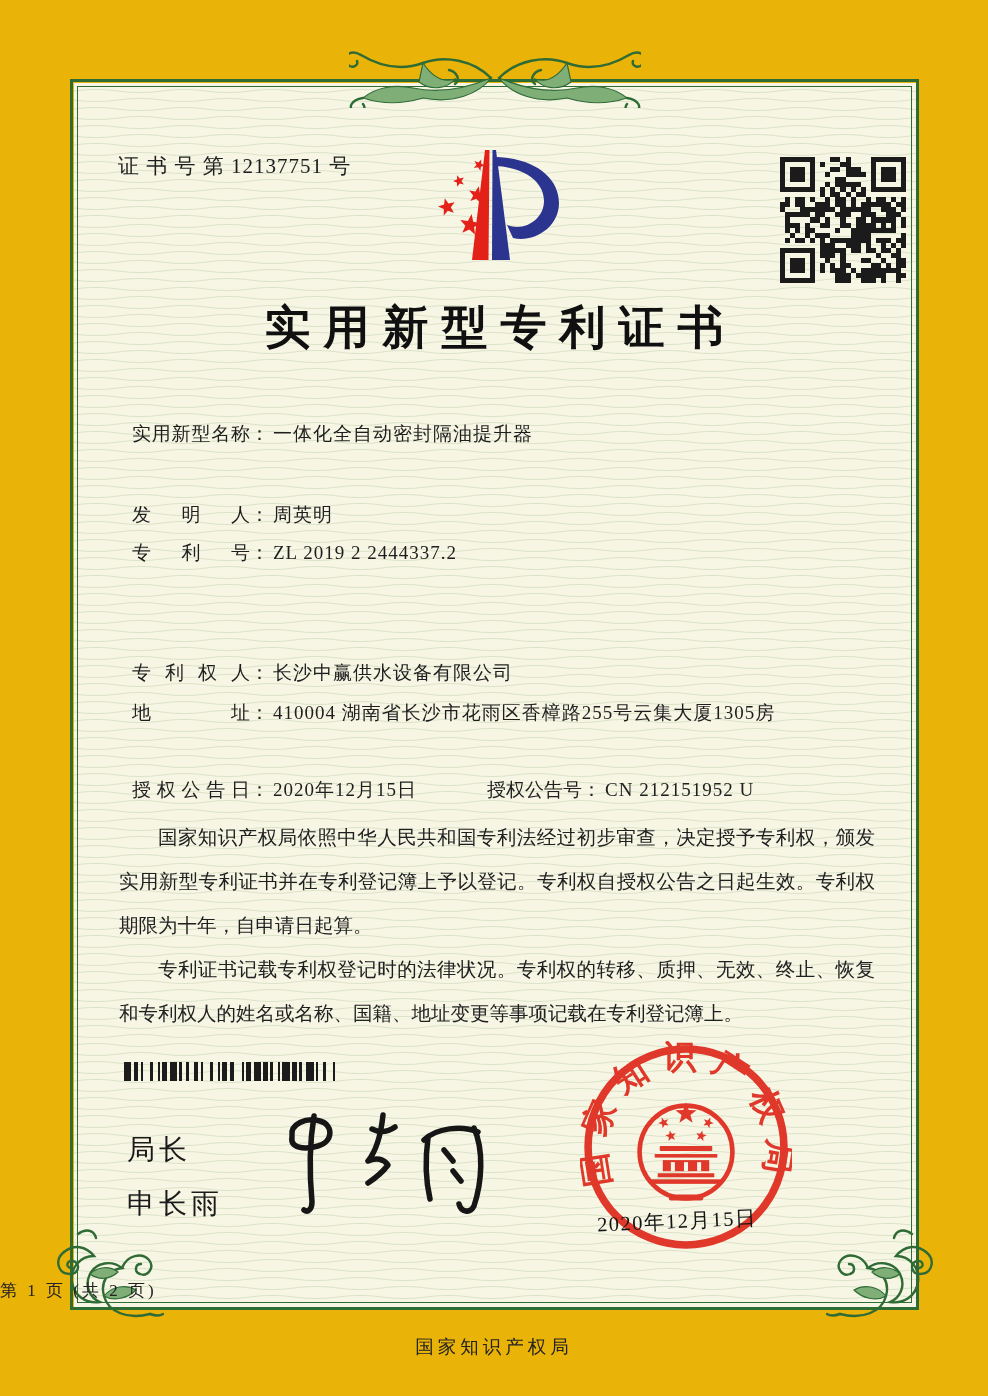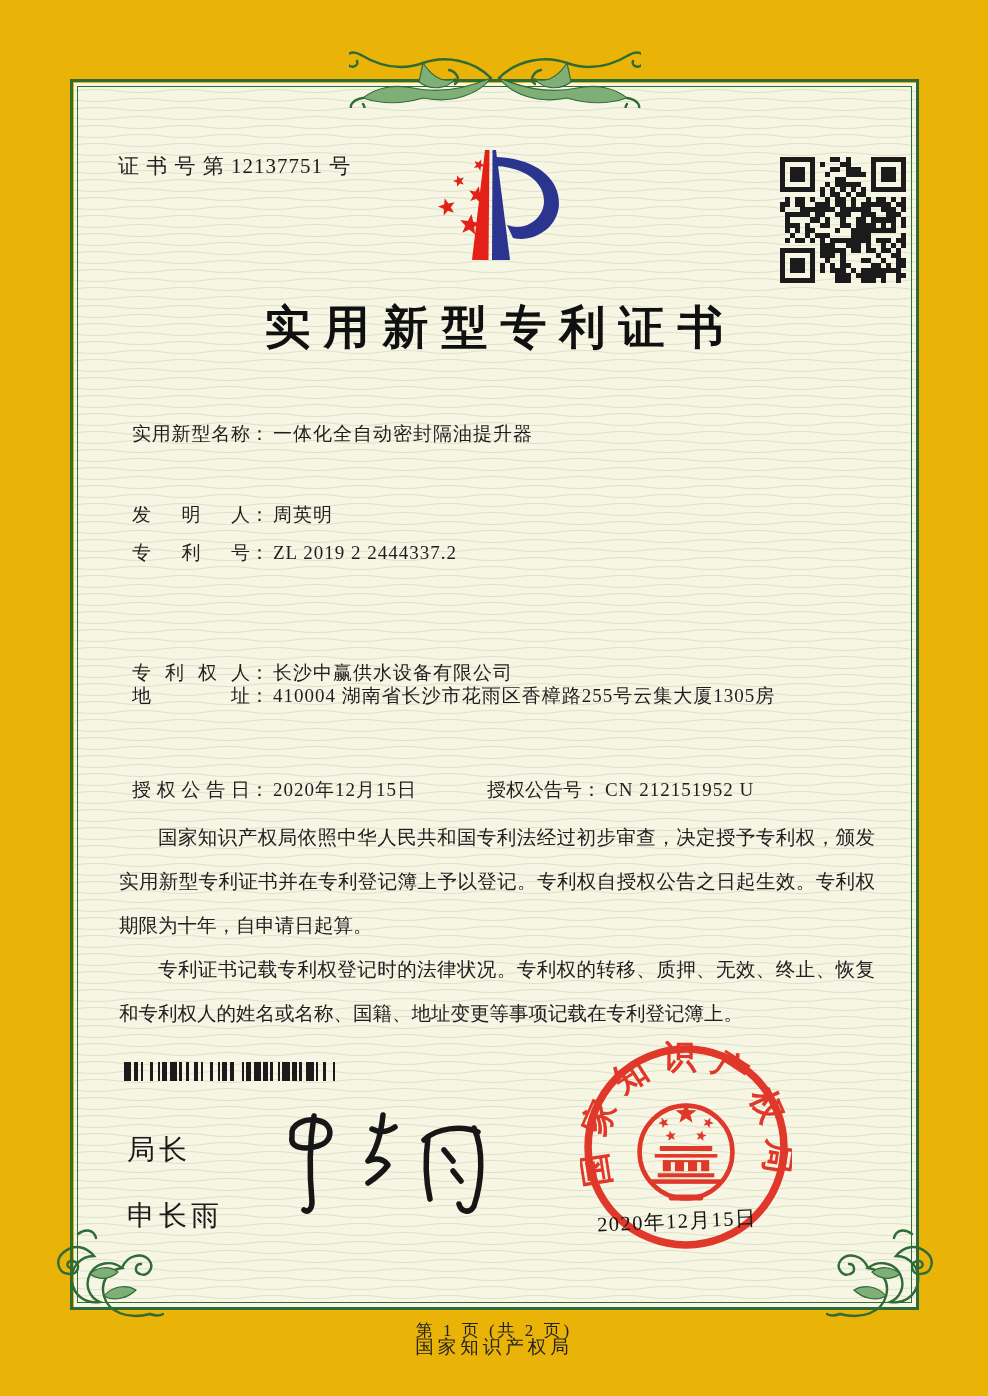--- a/index.html
+++ b/index.html
@@ -15,26 +15,26 @@
   .field-row{position:absolute;left:120px;font-size:19px;color:#1e1e1e;white-space:nowrap;}
   .flabel{display:inline-block;width:118px;text-align:justify;text-align-last:justify;margin-left:12px;}
   .colon{display:inline-block;margin-right:4px;}
   .fvalue{letter-spacing:1px;}
   .grant-cell{position:absolute;left:367px;top:0;font-size:19px;color:#1e1e1e;white-space:nowrap;}
   .legal{position:absolute;left:119px;top:816px;width:756px;font-size:19.5px;line-height:44px;color:#202020;text-align:justify;}
   .legal p{margin:0;text-indent:2em;}
   #barcode{position:absolute;left:124px;top:1062px;fill:#1b1b1b;shape-rendering:crispEdges;}
   .gov{position:absolute;left:127px;top:1131px;font-family:"Liberation Sans",sans-serif;color:#1a1a1a;}
   .gov div{font-size:28px;letter-spacing:4px;}
-  .gov div + div{margin-top:28px;}
+  .gov div + div{margin-top:16px;}
   #signature{position:absolute;left:276px;top:1098px;}
   #signature path{fill:none;stroke:#161616;stroke-width:5.5;stroke-linecap:round;stroke-linejoin:round;}
   #seal{position:absolute;left:580px;top:1041px;opacity:.93;}
   .seal-date{position:absolute;left:597px;top:1207px;font-size:20.5px;color:#141414;letter-spacing:1.5px;transform:rotate(-2.5deg);white-space:nowrap;}
-  .page-no{position:absolute;left:0;top:1279px;width:100%;text-align:center;font-size:17px;letter-spacing:3px;color:#222;margin-top:40px;}
+  .page-no{position:absolute;left:0;top:1279px;width:100%;text-align:left;font-size:17px;letter-spacing:3px;color:#222;}
   .back-note{position:absolute;left:0;top:1334px;width:100%;text-align:center;font-size:18.5px;letter-spacing:4px;color:#222;}
   #qr{position:absolute;left:780px;top:157px;fill:#1b1b1b;shape-rendering:crispEdges;}
   #logo{position:absolute;left:415px;top:145px;}
   .orn{position:absolute;pointer-events:none;}
   .orn path{stroke:#2f6b35;fill:none;stroke-width:2.4;stroke-linecap:round;}
   .orn .leaf{fill:#7fae77;stroke:#2f6b35;stroke-width:1.2;}
   #orn-top{left:349px;top:46px;}
   #orn-bl{left:48px;top:1224px;}
   #orn-br{left:826px;top:1224px;}
 </style>
@@ -599,21 +599,21 @@
   </div>
   <div class="field-row" style="top:502px">
     <span class="flabel">发明人</span><span class="colon">：</span><span class="fvalue">周英明</span>
   </div>
   <div class="field-row" style="top:540px">
     <span class="flabel">专利号</span><span class="colon">：</span><span class="fvalue">ZL 2019 2 2444337.2</span>
   </div>
   <div class="field-row" style="top:660px">
     <span class="flabel">专利权人</span><span class="colon">：</span><span class="fvalue">长沙中赢供水设备有限公司</span>
   </div>
-  <div class="field-row" style="top:683px">
+  <div class="field-row" style="top:700px">
     <span class="flabel">地址</span><span class="colon">：</span><span class="fvalue">410004 湖南省长沙市花雨区香樟路255号云集大厦1305房</span>
   </div>
   <div class="field-row" style="top:777px">
     <span class="flabel">授权公告日</span><span class="colon">：</span><span class="fvalue">2020年12月15日</span>
     <span class="grant-cell"><span>授权公告号</span><span class="colon">：</span><span class="fvalue">CN 212151952 U</span></span>
   </div>
 
   <div class="legal">
     <p>国家知识产权局依照中华人民共和国专利法经过初步审查，决定授予专利权，颁发实用新型专利证书并在专利登记簿上予以登记。专利权自授权公告之日起生效。专利权期限为十年，自申请日起算。</p>
     <p>专利证书记载专利权登记时的法律状况。专利权的转移、质押、无效、终止、恢复和专利权人的姓名或名称、国籍、地址变更等事项记载在专利登记簿上。</p>

